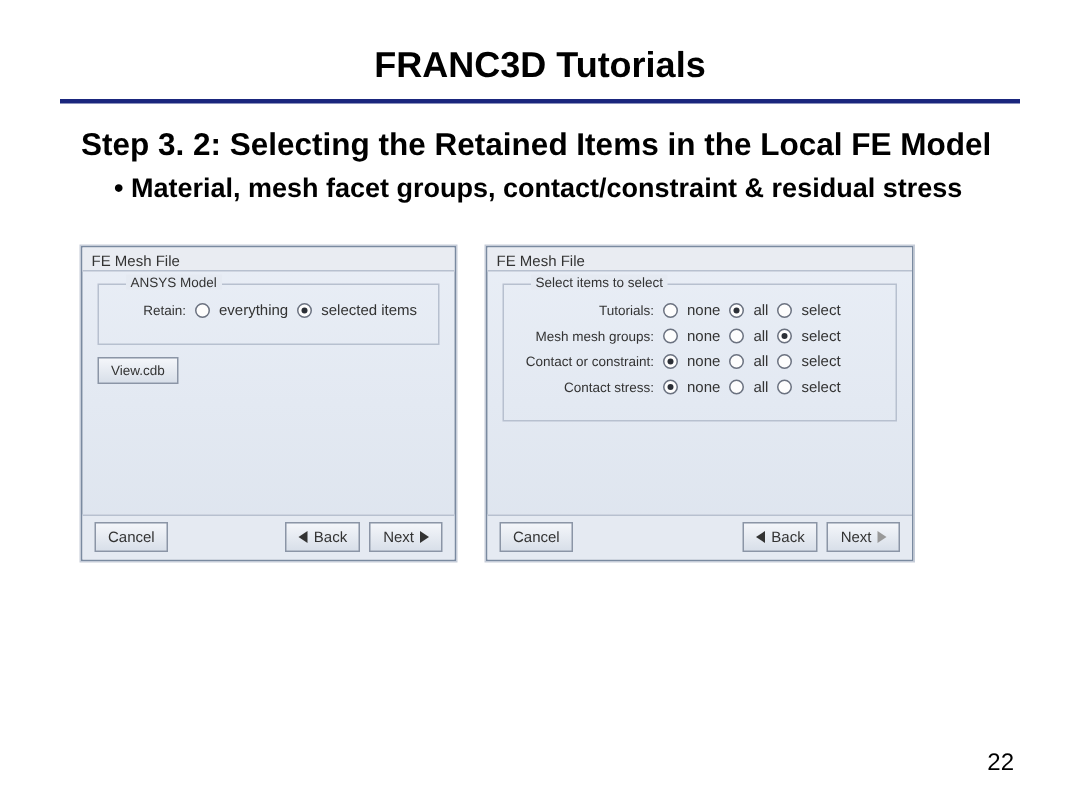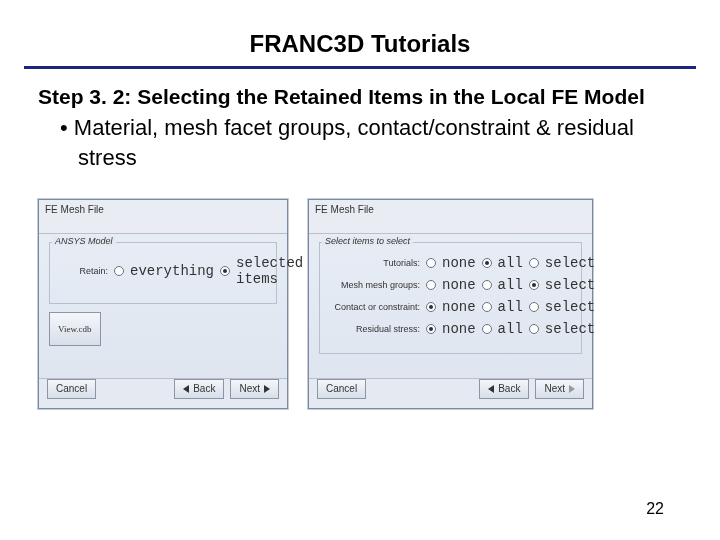--- a/index.html
+++ b/index.html
@@ -4,39 +4,39 @@
 <style>
   * { box-sizing: border-box; margin: 0; padding: 0; }
   body {
     width: 720px;
     height: 540px;
     font-family: Arial, sans-serif;
     background: #fff;
     position: relative;
   }
   .slide {
-    padding: 20px 24px;
+    padding: 20px 40px;
   }
   .title {
     text-align: center;
     font-size: 24px;
     font-weight: bold;
     padding: 10px 0 8px;
     border-bottom: 3px solid #1a267d;
     margin-bottom: 14px;
   }
   .step-text {
     font-size: 21px;
     font-weight: bold;
     line-height: 1.35;
     padding-left: 14px;
   }
   .bullet {
-    font-size: 22px;
-    font-weight: normal;
+    font-size: 18px;
+    font-weight: bold;
     line-height: 1.35;
     padding-left: 54px;
     text-indent: -18px;
     margin-top: 2px;
   }
   .bullet::before { content: "• "; }
   .panels {
     display: flex;
     gap: 20px;
     margin-top: 26px;
@@ -47,21 +47,21 @@
     background: linear-gradient(#e9eef6, #dde4ee);
     font-size: 10px;
     color: #333;
     display: flex;
     flex-direction: column;
     box-shadow: 0 0 0 1px #c5ccd8;
   }
   .dialog.left { width: 250px; height: 210px; }
   .dialog.right { width: 285px; height: 210px; }
   .dlg-title {
-    height: 34px;
+    height: 16px;
     line-height: 20px;
     padding-left: 6px;
     font-size: 10px;
     color: #333;
     background: #e9ecf2;
     border-bottom: 1px solid #b7c0cf;
   }
   .dlg-body {
     flex: 1;
     padding: 8px 10px;
@@ -69,25 +69,24 @@
   }
   .group-box {
     border: 1px solid #b7c0cf;
     padding: 6px 8px 10px;
     font-size: 10px;
     position: relative;
   }
   .group-label {
     position: absolute;
     top: -7px;
-    left: 2px;
+    left: 18px;
     background: #e5eaf2;
     padding: 0 3px;
     font-size: 9px;
-    font-style: italic;
   }
   .row {
     display: flex;
     align-items: center;
     gap: 6px;
     margin: 6px 0;
     font-size: 9px;
   }
   .row .label {
     text-align: right;
@@ -106,55 +105,56 @@
     justify-content: center;
     flex-shrink: 0;
   }
   .radio.sel::after {
     content: "";
     width: 4px;
     height: 4px;
     background: #2b2f36;
     border-radius: 50%;
   }
-  .opt { font-size: 14px; font-family: Liberation Mono, monospace; }
+  .opt { font-size: 10px; }
   .btn {
     border: 1px solid #8b95a6;
     background: linear-gradient(#f4f6fa, #d8dfe9);
     height: 20px;
     font-size: 10px;
     display: inline-flex;
     align-items: center;
     justify-content: center;
     padding: 0 8px;
     cursor: pointer;
   }
-  .btn.small { height: 34px; font-size: 9px; padding: 0 8px; font-family: Liberation Serif, serif; }
+  .btn.small { height: 18px; font-size: 9px; padding: 0 8px; }
   .dlg-footer {
     height: 30px;
     border-top: 1px solid #b7c0cf;
     display: flex;
+    align-items: center;
     justify-content: space-between;
     padding: 0 8px;
     gap: 6px;
     background: #e5eaf2;
   }
   .footer-right { display: flex; gap: 6px; }
   .tri {
     display: inline-block;
     width: 0; height: 0;
     border-top: 4px solid transparent;
     border-bottom: 4px solid transparent;
   }
   .tri-left { border-right: 6px solid #333; margin-right: 4px; }
   .tri-right { border-left: 6px solid #333; margin-left: 4px; }
   .tri-right.dim { border-left-color: #999; }
   .page-num {
     position: absolute;
-    right: 56px;
+    right: 44px;
     bottom: 22px;
     font-size: 16px;
   }
 </style>
 </head>
 <body>
 
 <div class="slide">
   <div class="title">FRANC3D Tutorials</div>
 
@@ -225,21 +225,21 @@
             <span class="label">Contact or constraint:</span>
             <span class="radio sel"></span>
             <span class="opt">none</span>
             <span class="radio"></span>
             <span class="opt">all</span>
             <span class="radio"></span>
             <span class="opt">select</span>
           </div>
 
           <div class="row right">
-            <span class="label">Residual stress:</span>
+            <span class="label">Contact stress:</span>
             <span class="radio sel"></span>
             <span class="opt">none</span>
             <span class="radio"></span>
             <span class="opt">all</span>
             <span class="radio"></span>
             <span class="opt">select</span>
           </div>
         </div>
       </div>
       <div class="dlg-footer">

